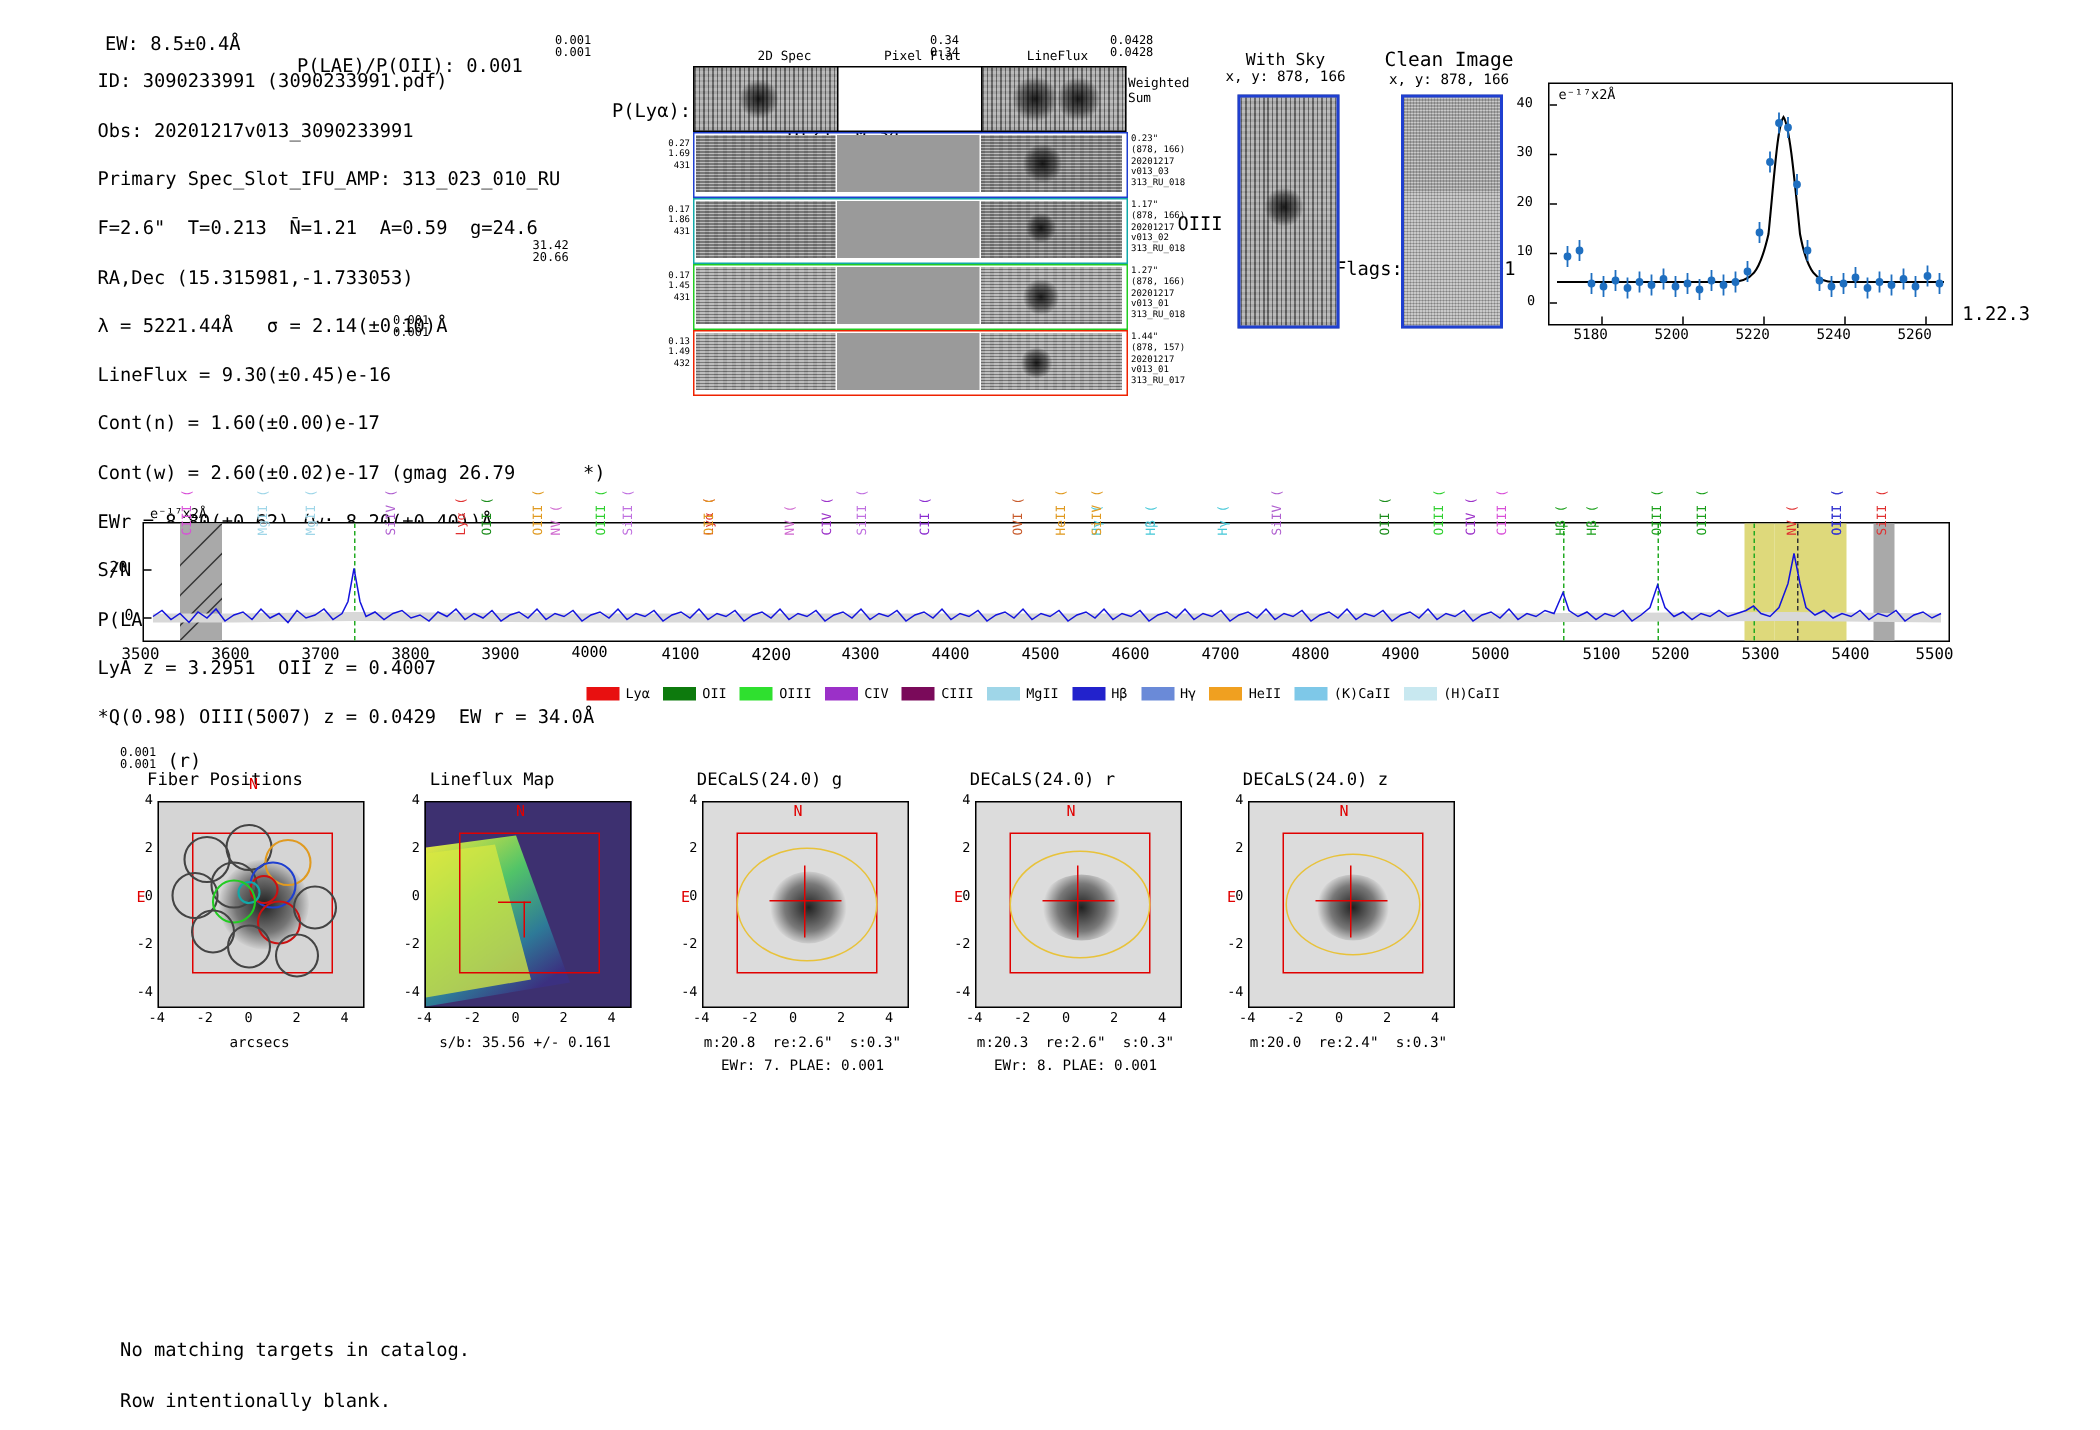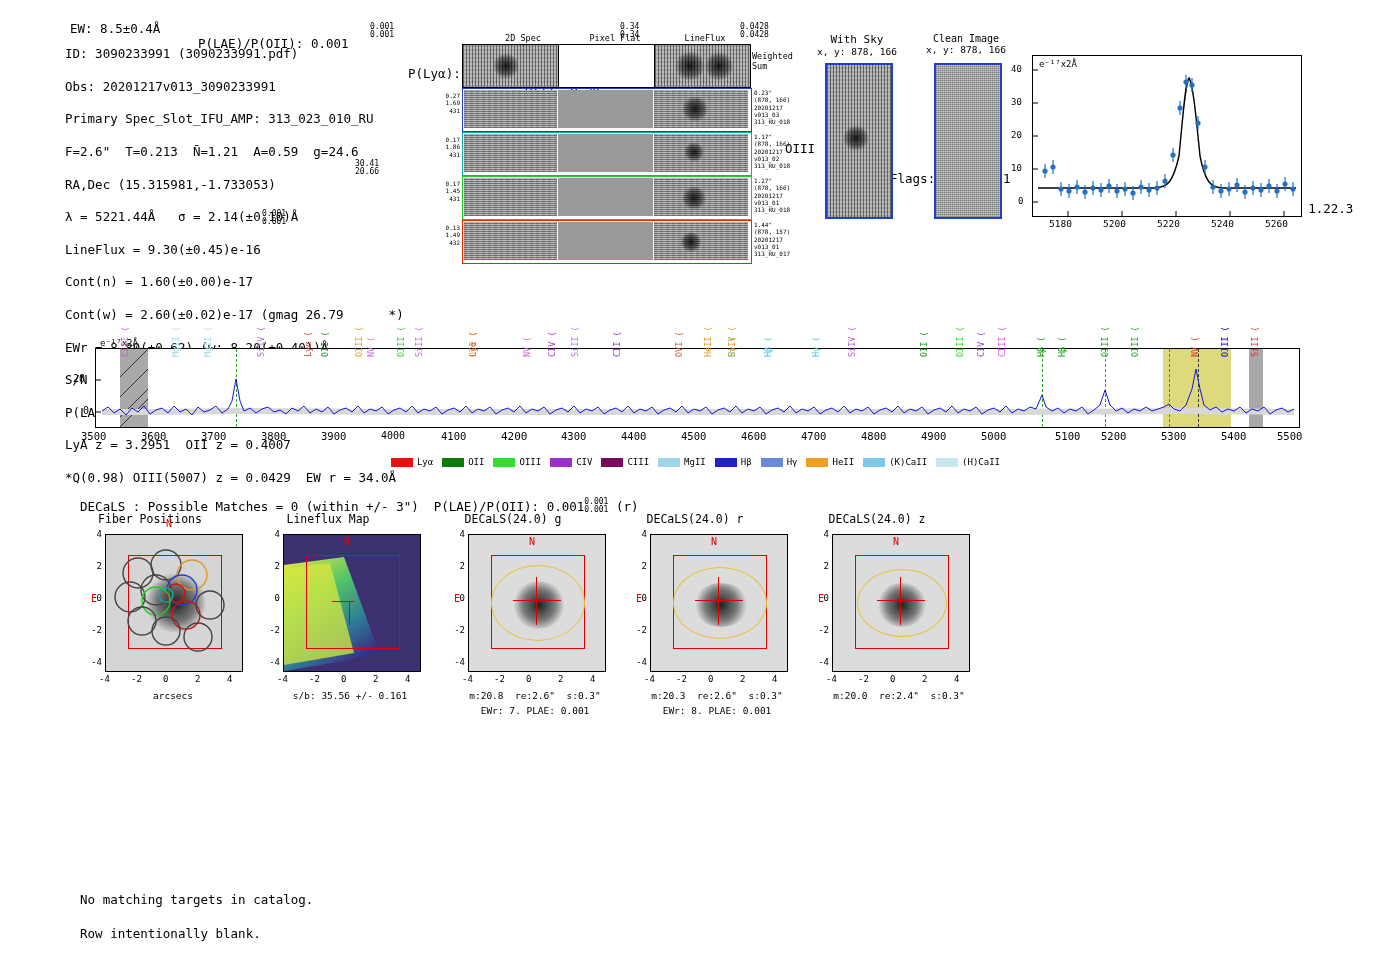--- a/index.html
+++ b/index.html
@@ -113,21 +113,21 @@
 <br><span>Cont(n) = 1.60(±0.00)e-17</span>
 <br><span>Cont(w) = 2.60(±0.02)e-17 (gmag 26.79      *)</span>
 <br><span>EWr = 8.80(±0.62) (w: 8.20(±0.40))Å</span>
 <br><span>S/N = 27.5(±1.3)   χ² = 0.9(±0.0)</span>
 <br><span>P(LAE)/P(OII): 0.001</span>
 <br><span>LyA z = 3.2951  OII z = 0.4007</span>
 <br><span>*Q(0.98) OIII(5007) z = 0.0429  EW r = 34.0Å</span>
 </div>
 
 <div class="abs stack" style="left:355px;top:160px;">
-  <span>30.41</span>
+  <span>31.42</span>
     <span>20.66</span>
 </div>
 
 <div class="abs stack" style="left:262px;top:210px;">
   <span>0.001</span>
     <span>0.001</span>
 </div>
 
 <div class="abs" style="left:462px;top:33px;">
   <div class="abs panel-title" style="left:26px;top:0;width:70px;">2D Spec</div>
@@ -215,21 +215,21 @@
 
 <div class="abs" style="left:812px;top:33px;">
   <div class="cut-title" style="width:90px;font-size:11px;">With Sky</div>
   <div class="cut-cap" style="width:90px;font-size:9.5px;">x, y: 878, 166</div>
   <div class="abs noise2" style="left:13px;top:30px;width:64px;height:152px;border:2px solid #1f3fd0;">
     <div class="blob" style="left:16px;top:60px;width:26px;height:26px;"></div>
   </div>
 </div>
 
 <div class="abs" style="left:916px;top:33px;">
-  <div class="cut-title" style="width:100px;font-size:10px;">Clean Image</div>
+  <div class="cut-title" style="width:100px;font-size:13px;">Clean Image</div>
   <div class="cut-cap" style="width:100px;font-size:9.5px;">x, y: 878, 166</div>
   <div class="abs noise" style="left:18px;top:30px;width:64px;height:152px;border:2px solid #1f3fd0;"></div>
 </div>
 
 <div class="abs" style="left:1032px;top:55px;width:268px;height:160px;border:1px solid #000;background:#fff;">
   <div class="abs" style="left:6px;top:3px;font-size:9px;">e⁻¹⁷x2Å</div>
   <svg width="268" height="160" style="position:absolute;left:0;top:0;">
 
     <g stroke="#000" stroke-width="1">
       <line x1="0" y1="14" x2="5" y2="14"></line>
@@ -435,21 +435,21 @@
     <div class="lineLabel" style="left: 1164.89px; top: 72px; color: rgb(224, 48, 48);">SiII (</div>
     <div class="lineLabel" style="left: 382.945px; top: 72px; color: rgb(224, 154, 32);">OII (</div>
     <div class="lineLabel" style="left: 268.66px; top: 72px; color: rgb(224, 154, 32);">OIII (</div>
     <div class="lineLabel" style="left: 641.59px; top: 72px; color: rgb(224, 154, 32);">SiIV (</div>
     <div class="lineLabel" style="left: 1134.82px; top: 72px; color: rgb(58, 58, 208);">OIII (</div>
   </div>
 
 <div class="abs" style="left:0;top:450px;width:1400px;text-align:center;" id="spectrum-legend"><span class="legend-item"><span class="legend-sq" style="background: rgb(232, 16, 16);"></span><span style="margin-left: 4px;">Lyα</span></span><span class="legend-item"><span class="legend-sq" style="background: rgb(13, 122, 13);"></span><span style="margin-left: 4px;">OII</span></span><span class="legend-item"><span class="legend-sq" style="background: rgb(47, 224, 47);"></span><span style="margin-left: 4px;">OIII</span></span><span class="legend-item"><span class="legend-sq" style="background: rgb(155, 48, 200);"></span><span style="margin-left: 4px;">CIV</span></span><span class="legend-item"><span class="legend-sq" style="background: rgb(122, 10, 90);"></span><span style="margin-left: 4px;">CIII</span></span><span class="legend-item"><span class="legend-sq" style="background: rgb(159, 214, 232);"></span><span style="margin-left: 4px;">MgII</span></span><span class="legend-item"><span class="legend-sq" style="background: rgb(34, 34, 204);"></span><span style="margin-left: 4px;">Hβ</span></span><span class="legend-item"><span class="legend-sq" style="background: rgb(106, 138, 216);"></span><span style="margin-left: 4px;">Hγ</span></span><span class="legend-item"><span class="legend-sq" style="background: rgb(240, 160, 32);"></span><span style="margin-left: 4px;">HeII</span></span><span class="legend-item"><span class="legend-sq" style="background: rgb(126, 200, 232);"></span><span style="margin-left: 4px;">(K)CaII</span></span><span class="legend-item"><span class="legend-sq" style="background: rgb(200, 232, 240);"></span><span style="margin-left: 4px;">(H)CaII</span></span></div>
 
 <div class="abs" id="decals-line" style="left:65px;top:483px;">
-  <span>DECaLS : Possible Matches = 0 (within +/- 3")  P(LAE)/P(OII): 0.001</span><span class="stack" style="vertical-align:-1px;"><span>0.001</span><span>0.001</span></span> <span>(r)</span>
+  <span class="stack" style="vertical-align:-1px;"><span>0.001</span><span>0.001</span></span> <span>(r)</span>
 </div>
 
 <div class="abs" style="left:62px;top:512px;width:176px;">
   <div class="cut-title">Fiber Positions</div>
   <div class="abs noise" style="left:43px;top:22px;width:136px;height:136px;border:1px solid #000;background:#d5d5d5;">
     <div class="blob" style="left:40px;top:38px;width:60px;height:60px;"></div>
     <div class="redbox" style="left:22px;top:20px;width:92px;height:92px;"></div>
 
     <svg width="136" height="136" style="position:absolute;left:0;top:0;">
       <g fill="none" stroke-width="1.4">

